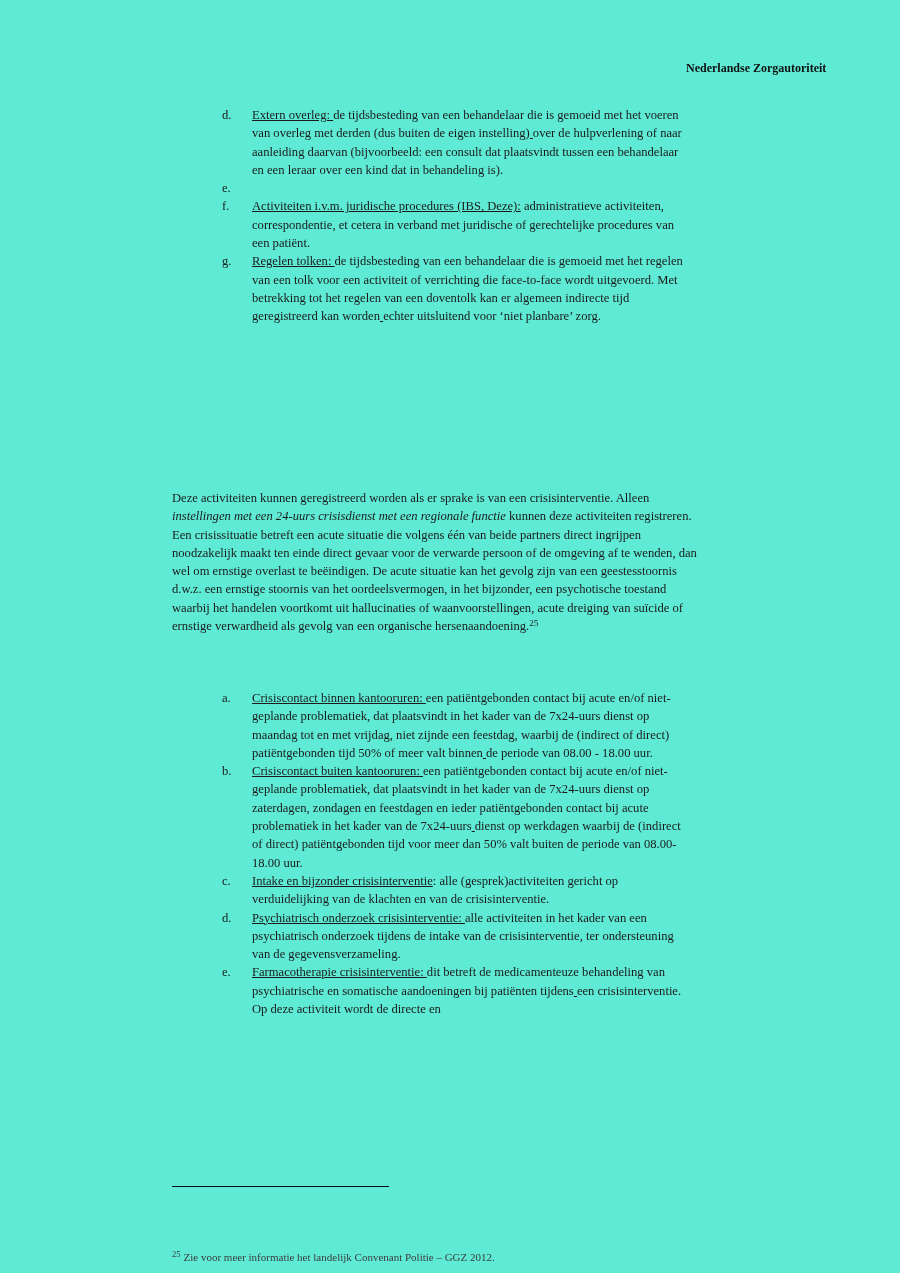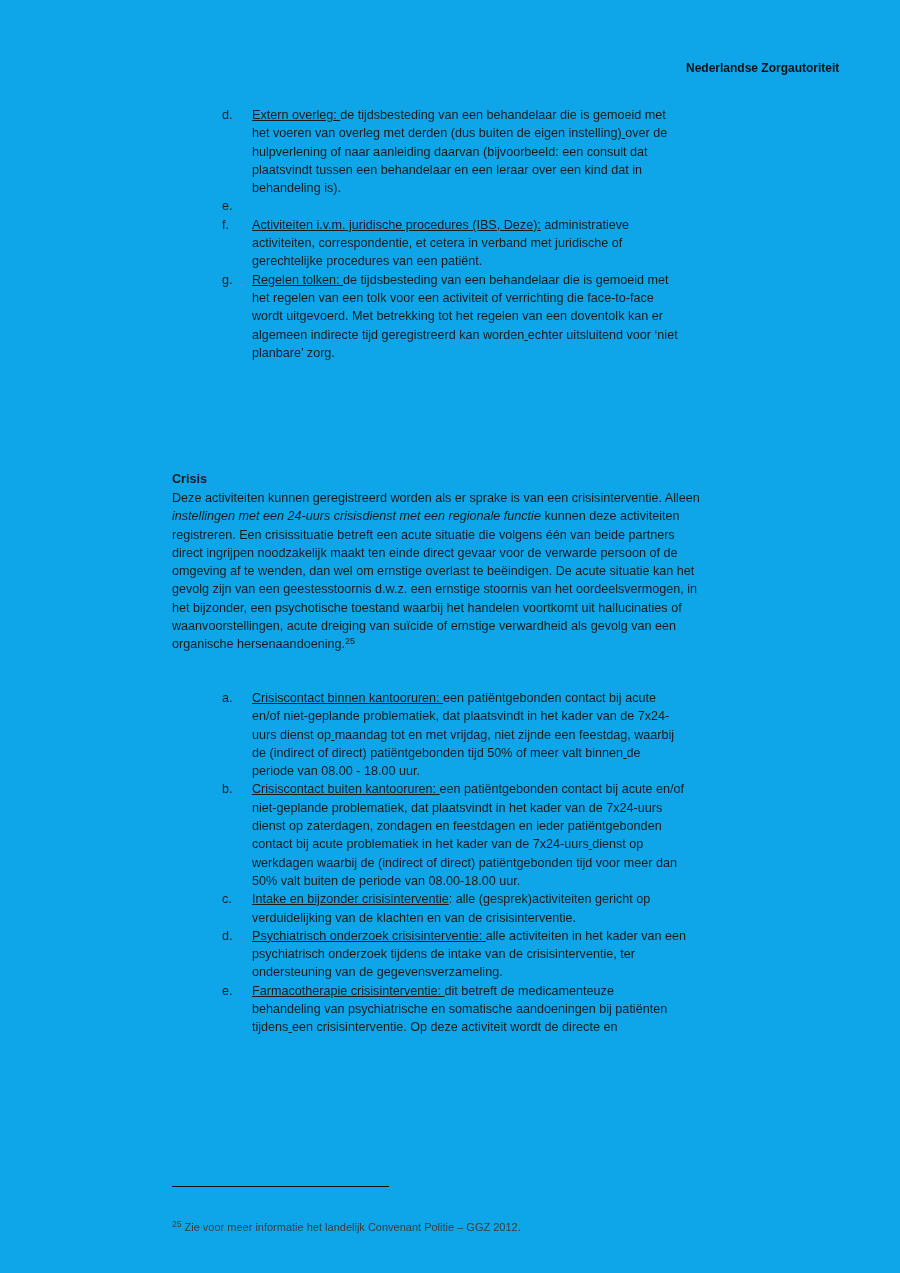--- a/index.html
+++ b/index.html
@@ -5,22 +5,22 @@
 <style>
   html, body {
     margin: 0;
     padding: 0;
     background: #ffffff;
   }
   .page {
     position: relative;
     width: 900px;
     height: 1273px;
-    background: #0ea5e9;
-    font-family: Liberation Sans, sans-serif;
+    background: #5eead4;
+    font-family: Liberation Serif, serif;
     color: #1b1b1b;
     overflow: hidden;
   }
   
   .org-name {
     position: absolute;
     left: 686px;
     top: 61px;
     font-size: 12px;
     font-weight: bold;
@@ -88,21 +88,21 @@
     position: absolute;
     left: 172px;
     top: 1186px;
     width: 217px;
     height: 0;
     border-top: 1.6px solid #111;
   }
   .footnote {
     position: absolute;
     left: 172px;
-    top: 1220px;
+    top: 1250px;
     width: 480px;
     font-size: 11px;
     line-height: 15px;
     color: #3d3d3d;
   }
   .footnote .sup {
     font-size: 8.5px;
     top: -4px;
     margin-right: 3px;
     color: #3d3d3d;
@@ -127,21 +127,20 @@
       <div class="li-row">
         <div class="li-letter">f.</div>
         <div class="li-body"><span class="u">Activiteiten i.v.m. juridische procedures (IBS, Deze):</span><span> administratieve activiteiten, correspondentie, et cetera in verband met juridische of gerechtelijke procedures van een patiënt.</span></div>
       </div>
       <div class="li-row">
         <div class="li-letter">g.</div>
         <div class="li-body"><span class="u">Regelen tolken: </span><span>de tijdsbesteding van een behandelaar die is gemoeid met het regelen van een tolk voor een activiteit of verrichting die face-to-face wordt uitgevoerd. Met betrekking tot het regelen van een doventolk kan er algemeen indirecte tijd geregistreerd kan worden</span><span class="u"> </span><span>echter uitsluitend voor ‘niet planbare’ zorg.</span></div>
       </div>
     </div>
 
-  <div id="crisis-heading" class="block body-text">Crisis</div>
 
   <div id="crisis-paragraph" class="block body-text"><span>Deze activiteiten kunnen geregistreerd worden als er sprake is van een crisisinterventie. Alleen </span><span class="i">instellingen met een 24-uurs crisisdienst met een regionale functie</span><span> kunnen deze activiteiten registreren. Een crisissituatie betreft een acute situatie die volgens één van beide partners direct ingrijpen noodzakelijk maakt ten einde direct gevaar voor de verwarde persoon of de omgeving af te wenden, dan wel om ernstige overlast te beëindigen. De acute situatie kan het gevolg zijn van een geestesstoornis d.w.z. een ernstige stoornis van het oordeelsvermogen, in het bijzonder, een psychotische toestand waarbij het handelen voortkomt uit hallucinaties of waanvoorstellingen, acute dreiging van suïcide of ernstige verwardheid als gevolg van een organische hersenaandoening.</span><span class="sup">25</span></div>
 
   <div id="list2" class="block body-text">
       <div class="li-row">
         <div class="li-letter">a.</div>
         <div class="li-body"><span class="u">Crisiscontact binnen kantooruren: </span><span>een patiëntgebonden contact bij acute en/of niet-geplande problematiek, dat plaatsvindt in het kader van de 7x24-uurs dienst op</span><span class="u"> </span><span>maandag tot en met vrijdag, niet zijnde een feestdag, waarbij de (indirect of direct) patiëntgebonden tijd 50% of meer valt binnen</span><span class="u"> </span><span>de periode van 08.00 - 18.00 uur.</span></div>
       </div>
       <div class="li-row">
         <div class="li-letter">b.</div>

